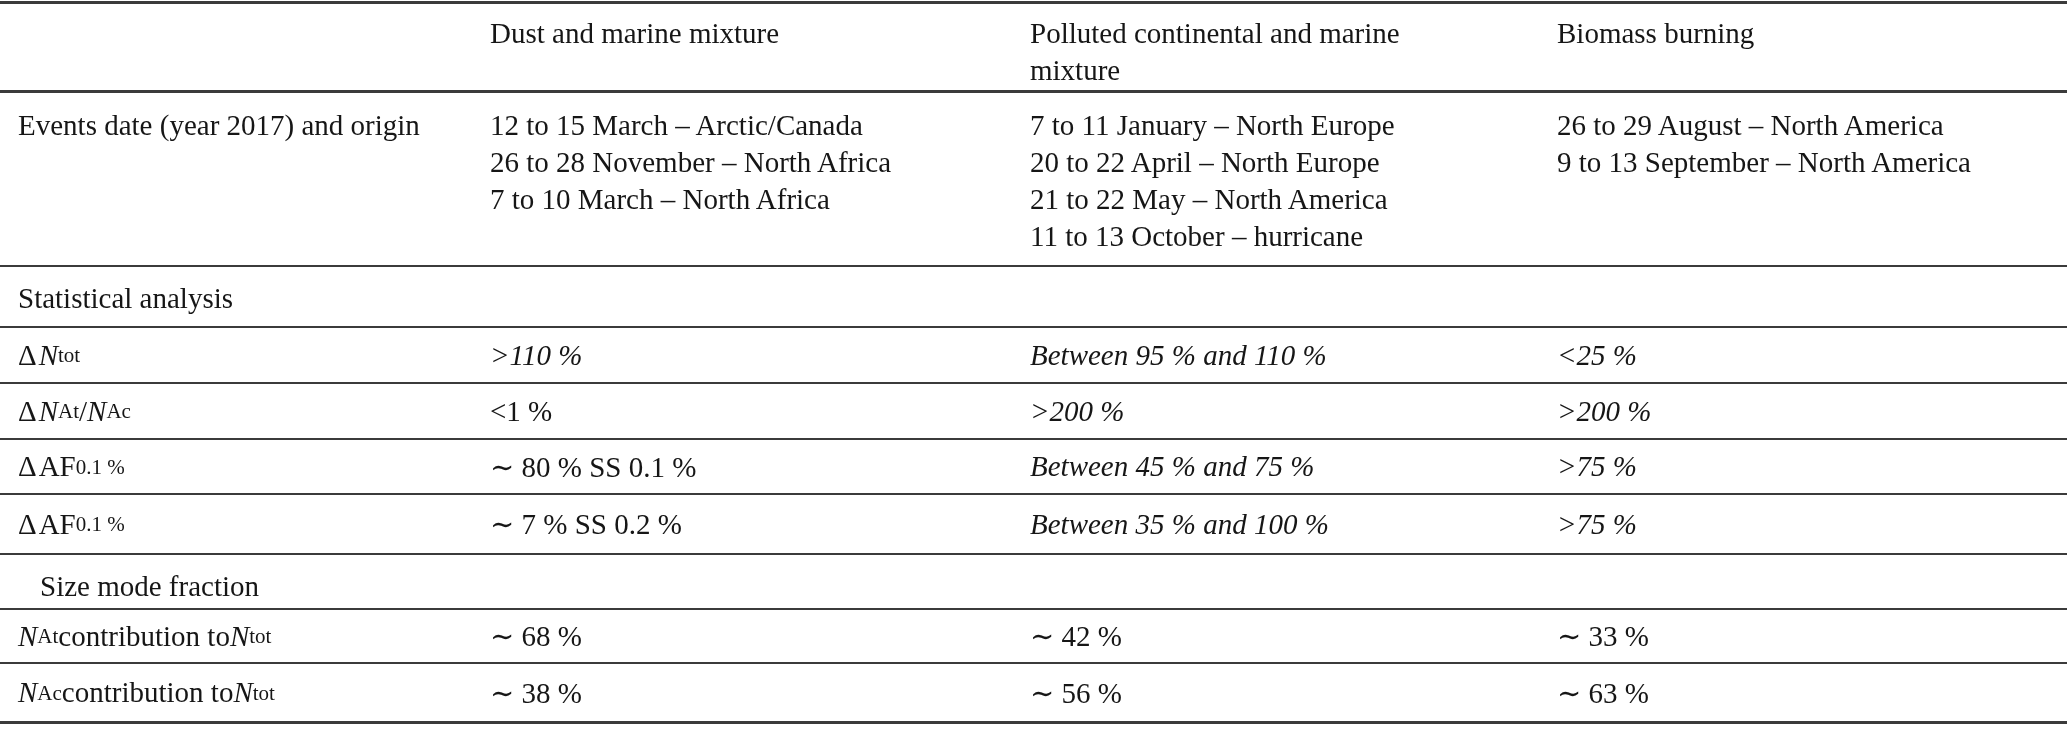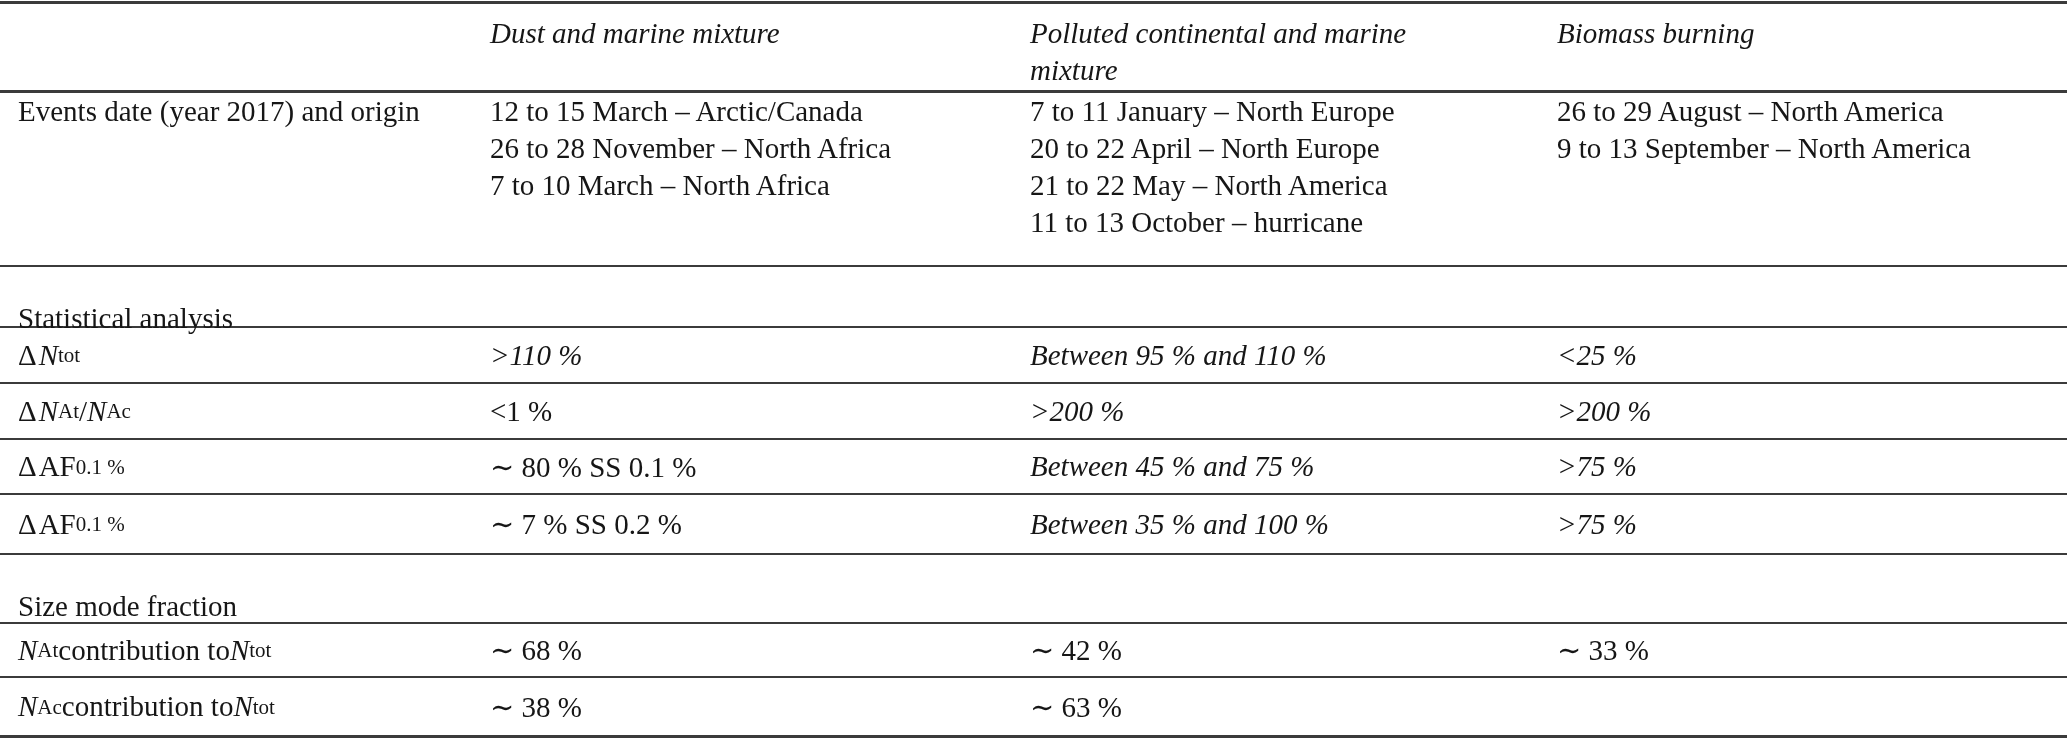--- a/index.html
+++ b/index.html
@@ -23,29 +23,29 @@
   .row{
     display:grid;
     grid-template-columns:472px 540px 527px 528px;
     border-bottom:2px solid var(--rule);
     box-sizing:border-box;
   }
   .row:last-child{border-bottom:none;}
   .cell{padding-left:18px;box-sizing:border-box;}
   
   .r-header{height:89px;border-bottom-width:3px;}
-  .r-header .cell{padding-top:11px;line-height:37px;font-style:italic;}
+  .r-header .cell{padding-top:11px;line-height:37px;}
   .r-header .wrapcell{max-width:445px;}
   
   .r-events{height:174px;}
-  .r-events .cell{line-height:37px;white-space:nowrap;}
+  .r-events .cell{padding-top:14px;line-height:37px;white-space:nowrap;}
   
   .r-section{height:61px;}
-  .r-section-size{height:69px;}
-  .r-section .cell,.r-section-size .cell{padding-top:15px;margin-top:20px;}
+  .r-section-size{height:55px;padding-left:22px;}
+  .r-section .cell,.r-section-size .cell{padding-top:15px;}
   
   .r-body{align-items:center;}
   .r-body .cell{display:flex;align-items:center;white-space:nowrap;}
   .h56{height:56px;}
   .h55{height:55px;}
   .h60{height:60px;}
   .h54{height:54px;}
   .h57{height:57px;}
   .it{font-style:italic;}
   .var{font-style:italic;}
@@ -161,17 +161,18 @@
 
     <div class="row r-body h57">
       <div class="cell">
           <span class="var">N</span>
           <sub>Ac</sub>
           <span> contribution to </span>
           <span class="var">N</span>
           <sub>tot</sub>
         </div>
       <div class="cell">∼ 38 %</div>
+      <div class="cell">∼ 56 %</div>
       <div class="cell">∼ 63 %</div>
     </div>
 
   </div>
 </div>
 
 </body></html>

